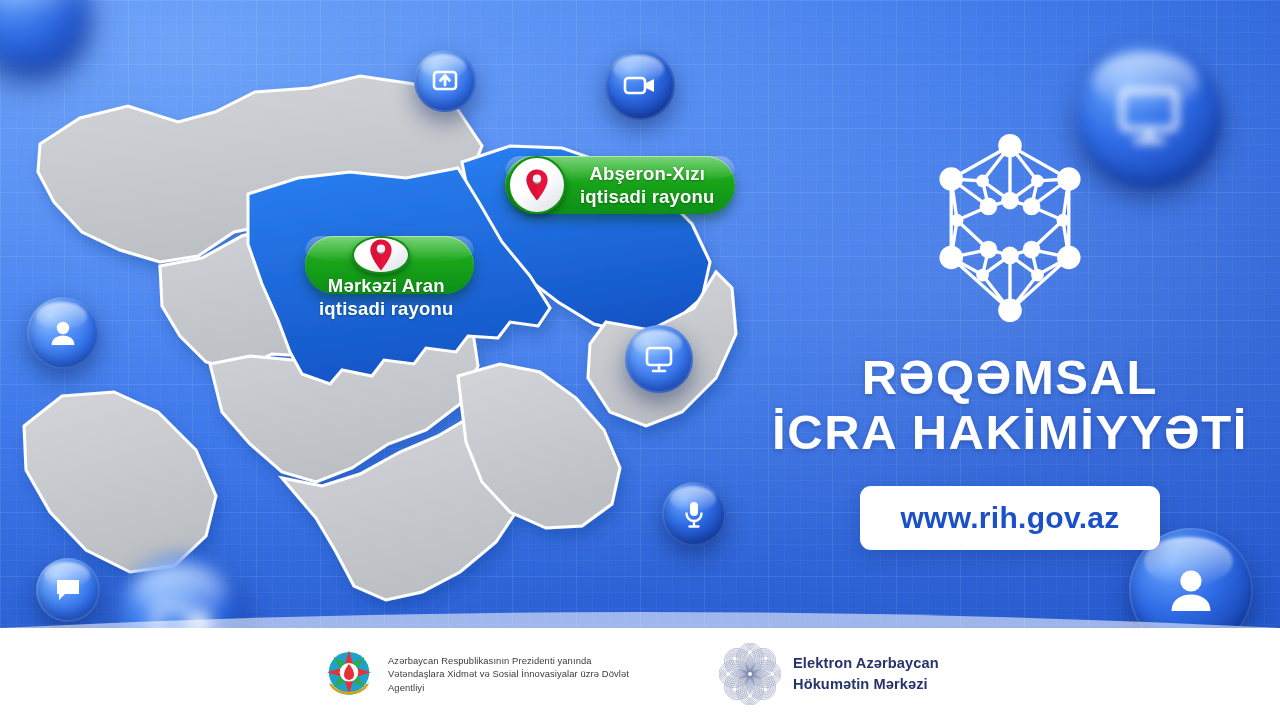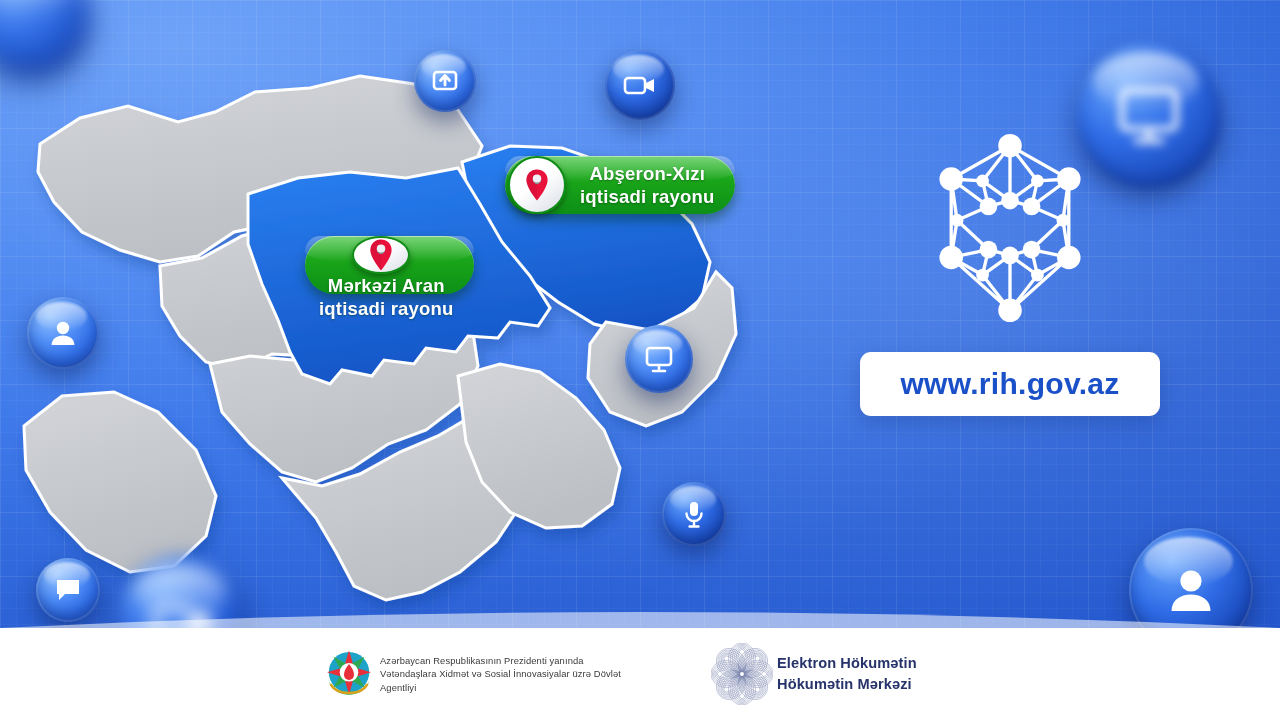--- a/index.html
+++ b/index.html
@@ -27,21 +27,21 @@
       linear-gradient(to bottom, rgba(255,255,255,.03) 1px, transparent 1px);
     background-size:16px 16px;
   }
   .bg-vig{position:absolute;inset:0;
     background:radial-gradient(90% 80% at 74% 40%, rgba(255,255,255,.10) 0%, rgba(255,255,255,0) 60%);
   }
 
   
   .footer{position:absolute;left:0;right:0;bottom:0;height:92px;background:#ffffff;z-index:40;}
   .footer-inner{position:absolute;inset:0;display:flex;align-items:center;gap:86px;padding-left:322px;}
-  .logo-block{display:flex;align-items:center;gap:4px;}
+  .logo-block{display:flex;align-items:center;gap:12px;}
   .emblem{width:54px;height:54px;flex:0 0 54px;}
   .asan-txt{font-size:9.4px;line-height:13.4px;color:#3a3a3a;letter-spacing:.1px;max-width:245px;}
   .ehdm-mark{width:62px;height:62px;flex:0 0 62px;opacity:.92;}
   .ehdm-txt{font-size:14.6px;line-height:21px;color:#27336b;font-weight:700;letter-spacing:.1px;}
 
   
   .footer-curve{position:absolute;left:0;right:0;bottom:92px;height:26px;z-index:39;pointer-events:none;}
 
   
   .map-wrap{position:absolute;left:10px;top:26px;width:740px;height:612px;z-index:10;}
@@ -319,20 +319,24 @@
         <circle cx="122" cy="122" r="9"></circle>
         <circle cx="72" cy="52" r="6.5"></circle>
         <circle cx="128" cy="52" r="6.5"></circle>
         <circle cx="72" cy="148" r="6.5"></circle>
         <circle cx="128" cy="148" r="6.5"></circle>
         <circle cx="46" cy="92" r="6.5"></circle>
         <circle cx="154" cy="92" r="6.5"></circle>
       </g>
     </svg>
 
+    <div class="head-title">
+      <span>RƏQƏMSAL</span>
+      <span class="l2">İCRA HAKİMİYYƏTİ</span>
+    </div>
 
     <div class="url-pill">
       <span>www.rih.gov.az</span>
     </div>
   </div>
 
   <svg class="footer-curve" viewBox="0 0 1280 26" preserveAspectRatio="none">
     <path d="M0 26 Q 640 -6 1280 26 Z" fill="#ffffff" opacity="0.55"></path>
   </svg>
 
@@ -371,21 +375,21 @@
               <use href="#petgrp" transform="rotate(135)"></use>
               <use href="#petgrp" transform="rotate(180)"></use>
               <use href="#petgrp" transform="rotate(225)"></use>
               <use href="#petgrp" transform="rotate(270)"></use>
               <use href="#petgrp" transform="rotate(315)"></use>
             </g>
           </g>
           <circle cx="50" cy="50" r="3.2" fill="#ffffff"></circle>
         </svg>
         <div class="ehdm-txt">
-          <div>Elektron Hökumətin</div>
+          <div>Elektron Azərbaycan</div>
           <div>Hökumətin Mərkəzi</div>
         </div>
       </div>
 
     </div>
   </div>
 
 </div>
 
 </body></html>

